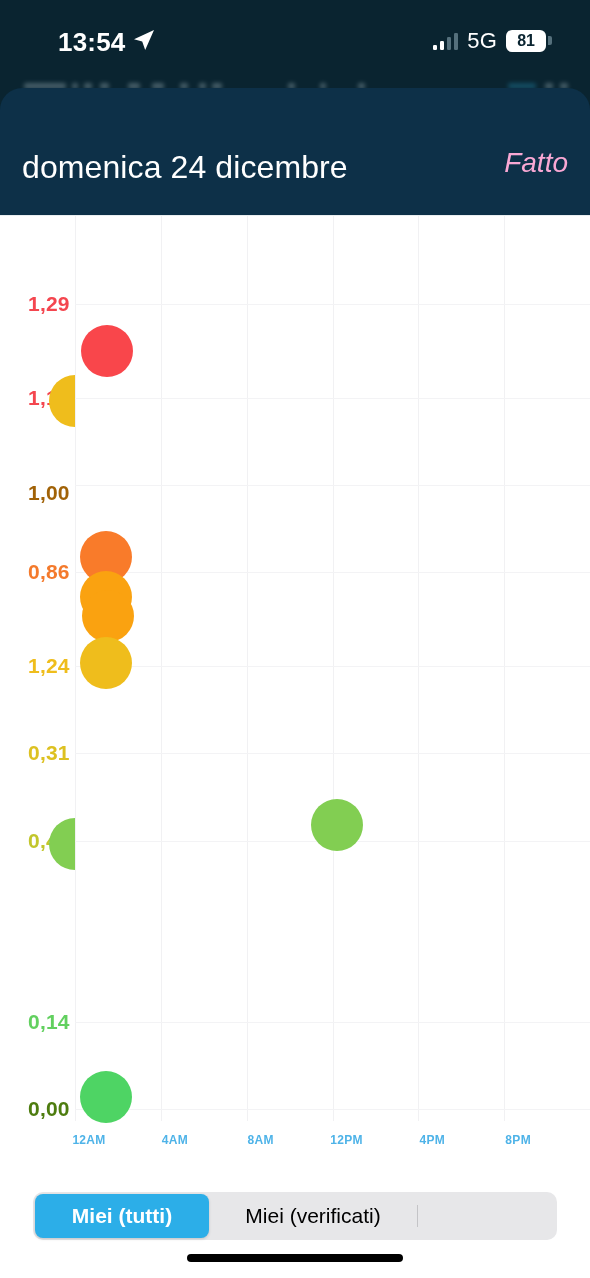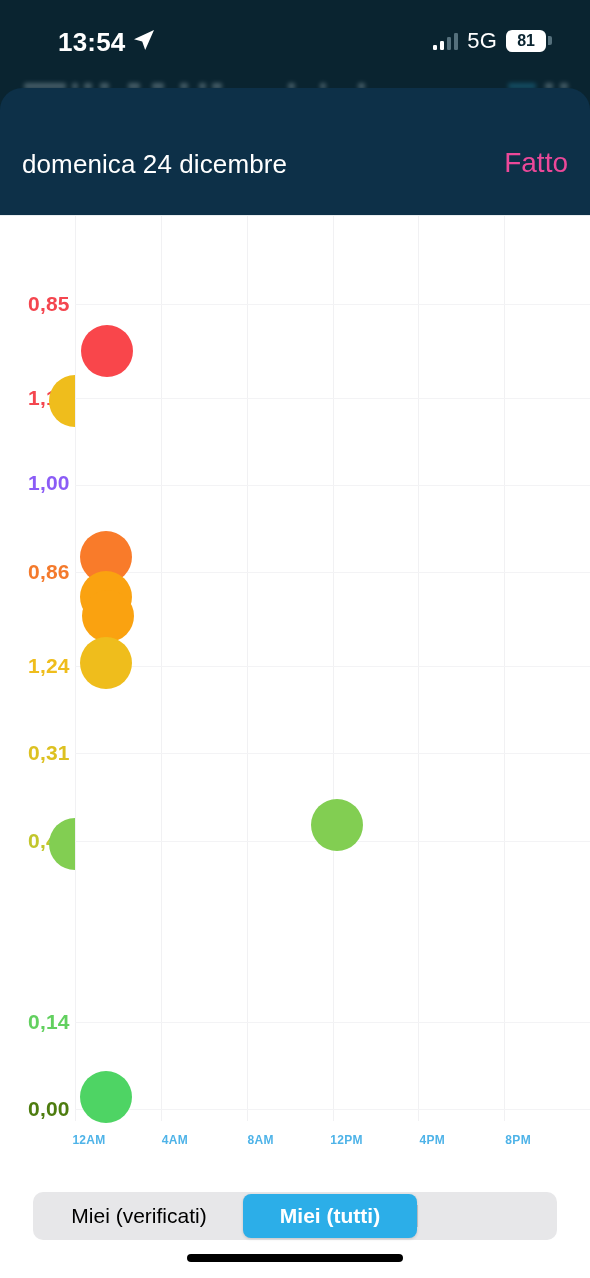--- a/index.html
+++ b/index.html
@@ -112,35 +112,36 @@
     left: 0; top: 88px;
     width: 590px; height: 127px;
     background: #0D3048;
     border-radius: 22px 22px 0 0;
     z-index: 30;
   }
   .sheet-title {
     position: absolute;
     left: 22px; top: 61px;
     color: #ffffff;
-    font-size: 26px;
+    font-size: 32px;
     font-weight: 400;
     letter-spacing: 0.1px;
   }
   .sheet-done {
     position: absolute;
     right: 22px; top: 59px;
-    color: #ec4899;
+    color: #f9a8d4;
     font-size: 28px;
     font-weight: 400;
     background: none;
     border: none;
     padding: 0;
     cursor: pointer;
     font-family: "Liberation Sans", sans-serif;
+    font-style: italic;
   }
 
   
   .chart-wrap {
     position: absolute;
     left: 0; top: 215px;
     width: 590px; height: 960px;
     background: #ffffff;
   }
   .chart-top-rule {
@@ -319,25 +320,25 @@
   <div class="chart-wrap">
     <div class="chart-top-rule"></div>
     <div class="plot" id="plot">
         <div class="gridline-v" style="left: 75px;"></div>
         <div class="gridline-v" style="left: 161px;"></div>
         <div class="gridline-v" style="left: 247px;"></div>
         <div class="gridline-v" style="left: 333px;"></div>
         <div class="gridline-v" style="left: 418px;"></div>
         <div class="gridline-v" style="left: 504px;"></div>
         <div class="gridline-h" style="top: 88px;"></div>
-        <div class="ytick" style="top: 88.1522px; color: rgb(244, 70, 79);">0,85</div>
+        <div class="ytick" style="top: 88.1522px; color: rgb(244, 70, 79);">1,29</div>
         <div class="gridline-h" style="top: 182px;"></div>
         <div class="ytick" style="top: 181.739px; color: rgb(244, 70, 79);">1,14</div>
         <div class="gridline-h" style="top: 269px;"></div>
-        <div class="ytick" style="top: 267px; color: #8b5cf6;">1,00</div>
+        <div class="ytick" style="top: 277px; color: #a16207;">1,00</div>
         <div class="gridline-h" style="top: 356px;"></div>
         <div class="ytick" style="top: 356.435px; color: rgb(244, 122, 44);">0,86</div>
         <div class="gridline-h" style="top: 450px;"></div>
         <div class="ytick" style="top: 450.022px; color: rgb(239, 189, 28);">1,24</div>
         <div class="gridline-h" style="top: 537px;"></div>
         <div class="ytick" style="top: 537.37px; color: rgb(221, 193, 33);">0,31</div>
         <div class="gridline-h" style="top: 625px;"></div>
         <div class="ytick" style="top: 624.717px; color: rgb(194, 198, 44);">0,43</div>
         <div class="gridline-h" style="top: 806px;"></div>
         <div class="ytick" style="top: 805.652px; color: rgb(98, 208, 95);">0,14</div>
@@ -360,20 +361,20 @@
         <div class="xtick" style="left: 174.833px;">4AM</div>
         <div class="xtick" style="left: 260.667px;">8AM</div>
         <div class="xtick" style="left: 346.5px;">12PM</div>
         <div class="xtick" style="left: 432.333px;">4PM</div>
         <div class="xtick" style="left: 518.167px; text-align: right;">8PM</div>
       </div>
   </div>
 
   <div class="segwrap">
     <div class="segmented">
+      <button class="seg w1 active">Miei (tutti)</button>
       <button class="seg w2">Miei (verificati)</button>
-      <button class="seg w1 active">Miei (tutti)</button>
       <span class="seg-div"></span>
     </div>
     <div class="home-indicator"></div>
   </div>
 
 </div>
 
 </body></html>

